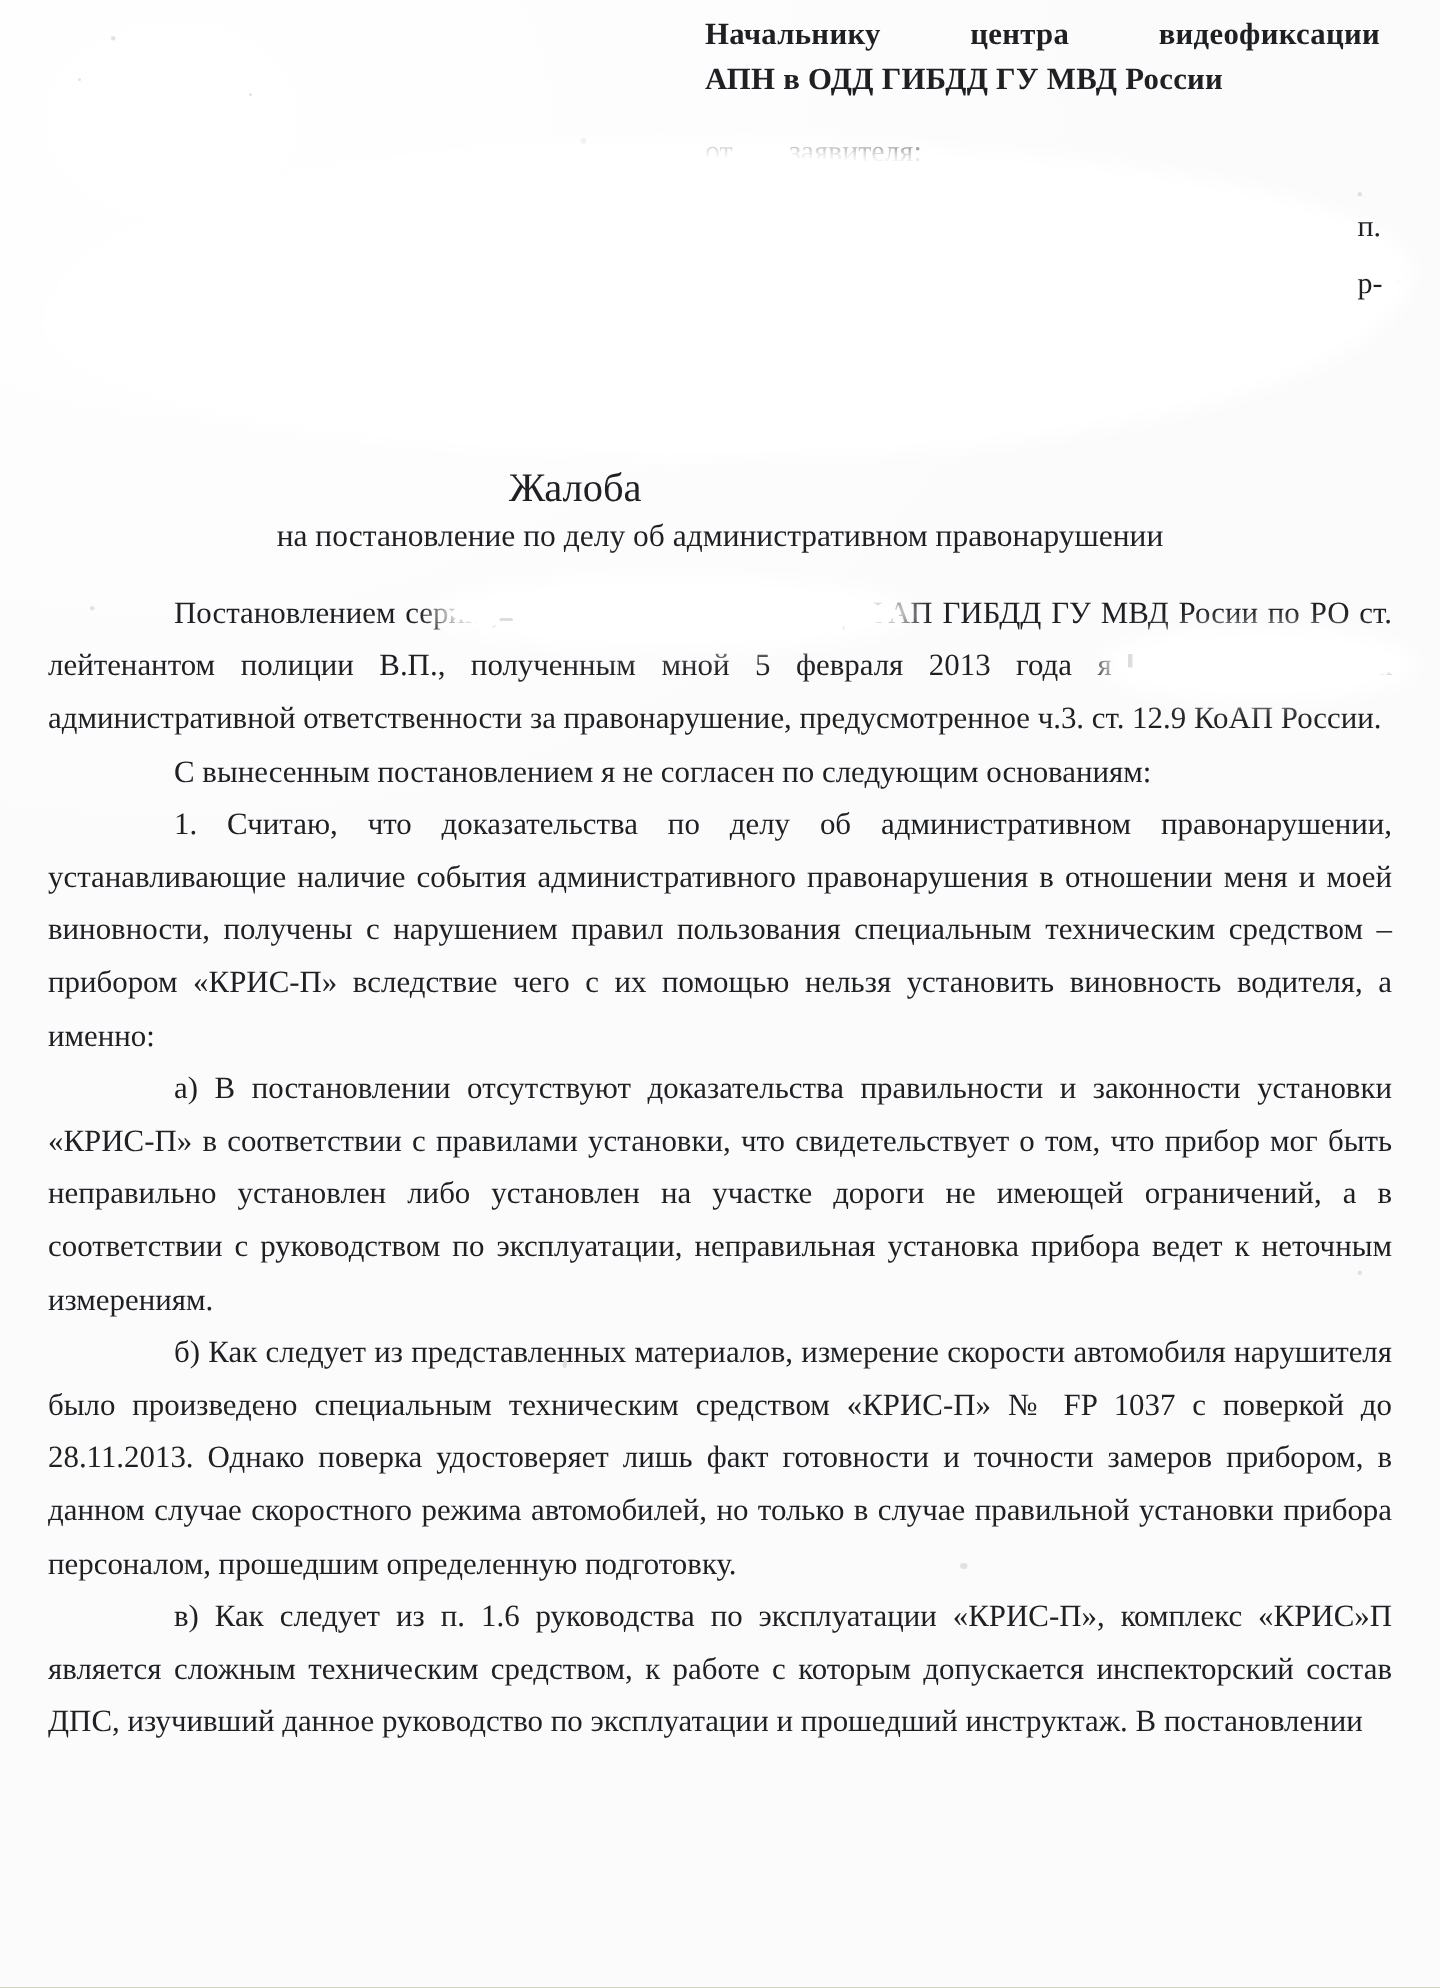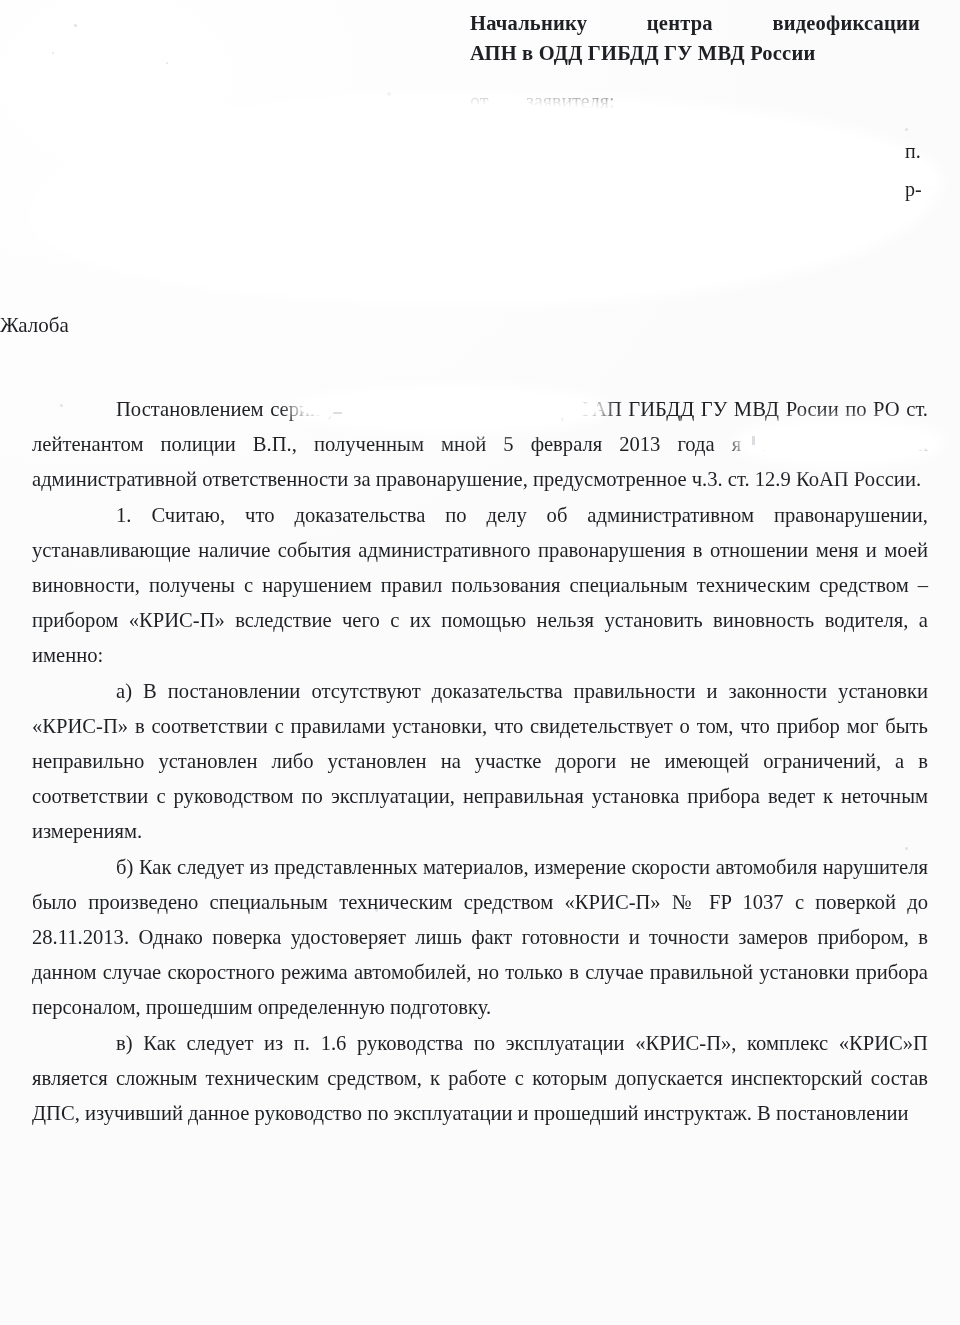--- a/index.html
+++ b/index.html
@@ -82,21 +82,22 @@
     font-size: 20px;
     line-height: 22px;
   }
 
   
   .doc-title {
     position: absolute;
     left: 0;
     top: 310px;
     width: 767px;
-    font-size: 21px;
+    text-align: center;
+    font-size: 27px;
     line-height: 31px;
   }
   .doc-subtitle {
     position: absolute;
     left: 0;
     top: 342px;
     width: 960px;
     text-align: center;
     font-size: 21px;
     line-height: 31px;
@@ -157,23 +158,25 @@
       <span class="lbl-ot">от</span><span>заявителя:</span>
     </div>
   </div>
 
   <div class="redaction soft" style="left:40px; top:104px; width:890px; height:190px;"></div>
 
   <div class="frag" style="left:905px; top:140px;">п.</div>
   <div class="frag" style="left:905px; top:178px;">р-</div>
 
   <div class="doc-title">Жалоба</div>
+  <div class="doc-subtitle">на постановление по делу об административном правонарушении</div>
 
   <div class="body-text">
     <p>Постановлением серии                         , вынесенным И ОБ АП ЦАФАП ГИБДД ГУ МВД Росии по РО ст. лейтенантом полиции   В.П., полученным мной 5 февраля 2013 года я был привлечен к административной ответственности за правонарушение, предусмотренное ч.3. ст. 12.9 КоАП России.</p>
+    <p>С вынесенным постановлением я не согласен по следующим основаниям:</p>
     <p>1. Считаю, что доказательства по делу об административном правонарушении, устанавливающие наличие события административного правонарушения в отношении меня и моей виновности, получены с нарушением правил пользования специальным техническим средством – прибором «КРИС-П» вследствие чего с их помощью нельзя установить виновность водителя, а именно:</p>
     <p>а) В постановлении отсутствуют доказательства правильности и законности установки «КРИС-П» в соответствии с правилами установки, что свидетельствует о том, что прибор мог быть неправильно установлен либо установлен на участке дороги не имеющей ограничений, а в соответствии с руководством по эксплуатации, неправильная установка прибора ведет к неточным измерениям.</p>
     <p>б) Как следует из представленных материалов, измерение скорости автомобиля нарушителя было произведено специальным техническим средством «КРИС-П» № FP 1037 с поверкой до 28.11.2013. Однако поверка удостоверяет лишь факт готовности и точности замеров прибором, в данном случае скоростного режима автомобилей, но только в случае правильной установки прибора персоналом, прошедшим определенную подготовку.</p>
     <p>в) Как следует из п. 1.6 руководства по эксплуатации «КРИС-П», комплекс «КРИС»П является сложным техническим средством, к работе с которым допускается инспекторский состав ДПС, изучивший данное руководство по эксплуатации и прошедший инструктаж. В постановлении</p>
   </div>
 
   <div class="redaction soft" style="left:300px; top:396px; width:300px; height:26px; border-radius:50%;"></div>
 
   <div class="redaction soft" style="left:744px; top:430px; width:190px; height:26px; border-radius:50%;"></div>
 

